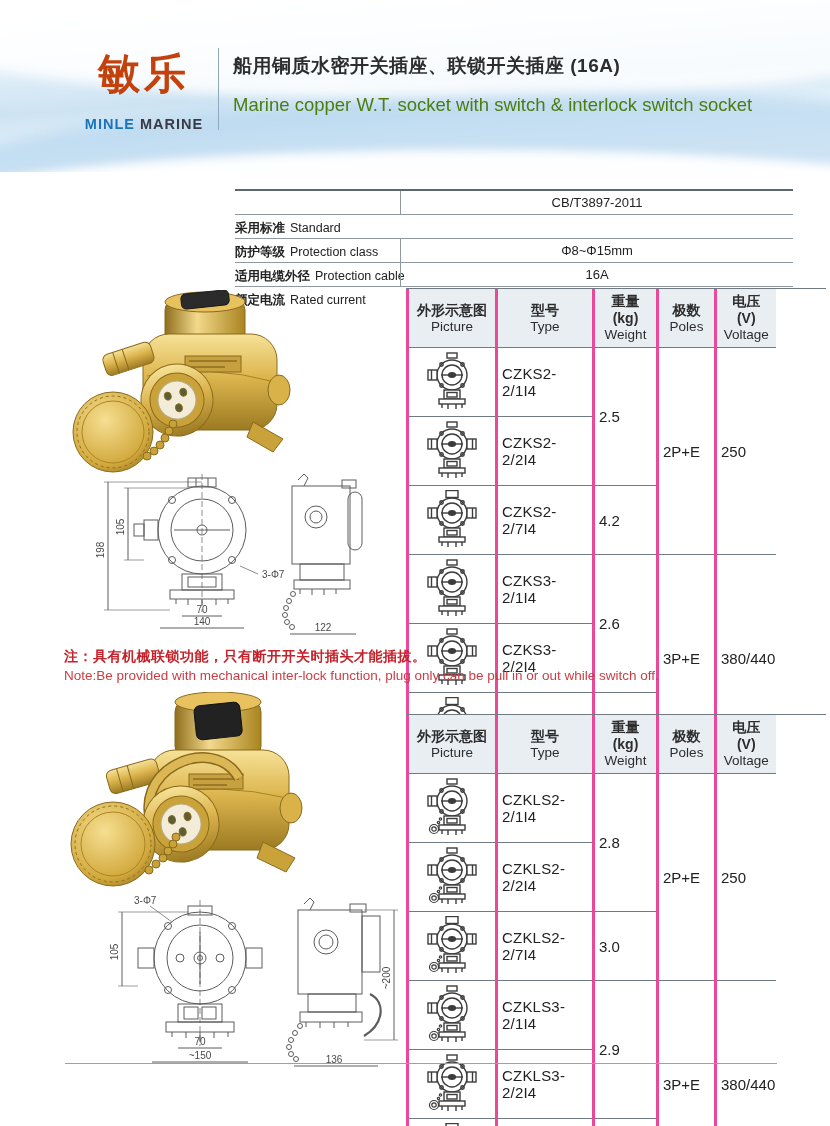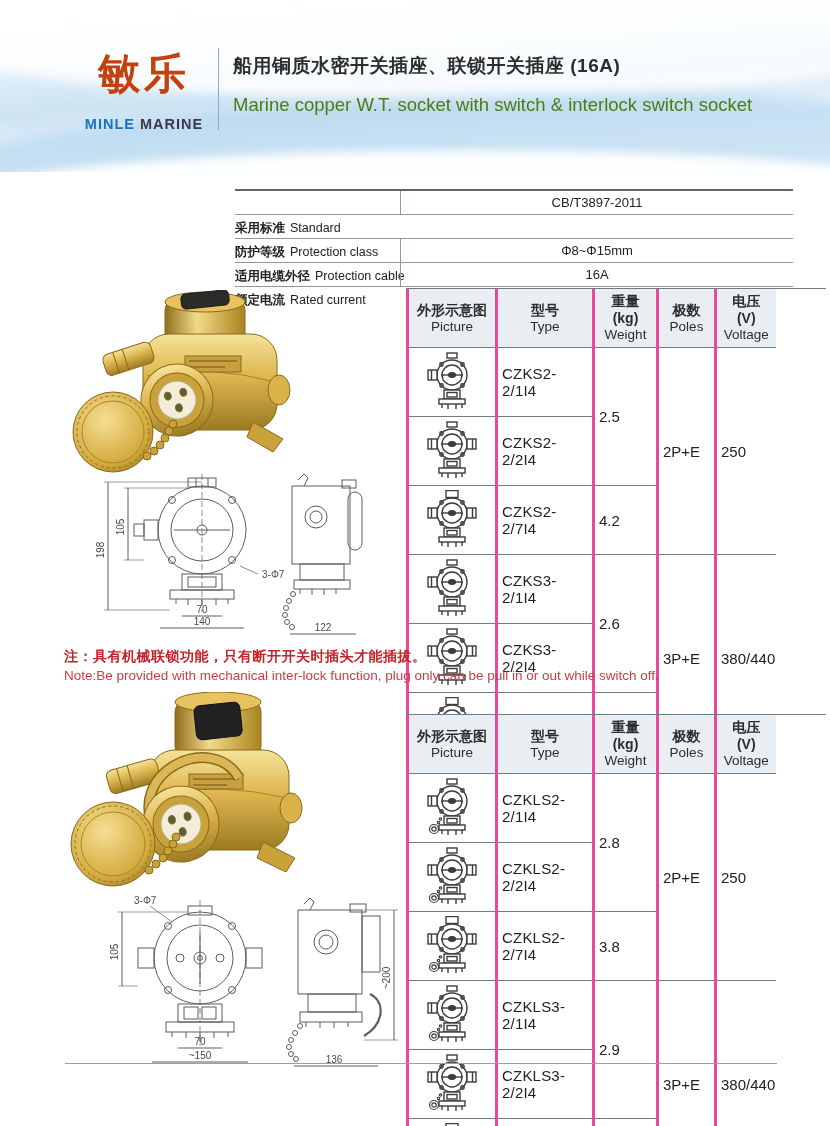--- a/index.html
+++ b/index.html
@@ -531,21 +531,21 @@
       <tr>
         <td class="bb">
             <svg class="thumb" width="52" height="60" viewBox="0 0 52 60">
               <use href="#th-base"></use>
               <use href="#th-right"></use>
               <use href="#th-top"></use>
               <use href="#th-cap"></use>
             </svg>
           </td>
         <td class="bb type">CZKLS2-2/7I4</td>
-        <td class="bb num">3.8</td>
+        <td class="bb num">3.0</td>
       </tr>
       <tr>
         <td class="bb">
             <svg class="thumb" width="52" height="60" viewBox="0 0 52 60">
               <use href="#th-base"></use>
               <use href="#th-cap"></use>
             </svg>
           </td>
         <td class="bb type">CZKLS3-2/1I4</td>
         <td class="bb num" rowspan="2">2.9</td>

